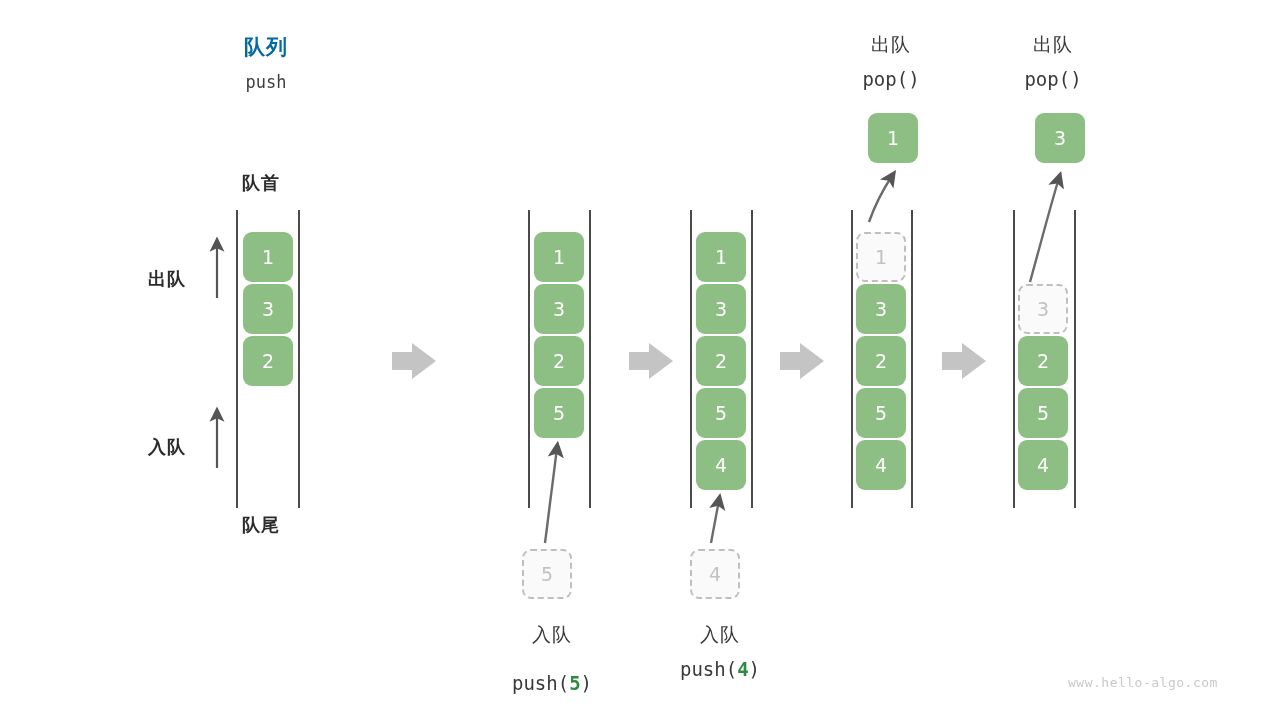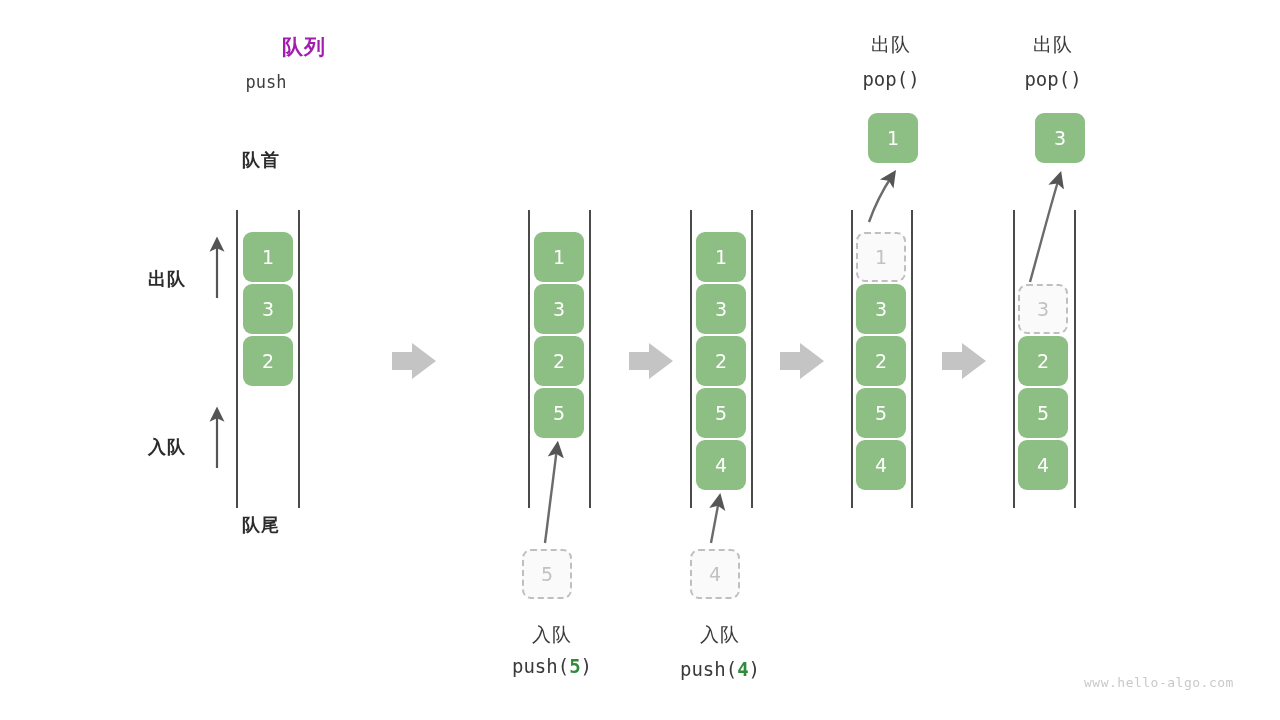--- a/index.html
+++ b/index.html
@@ -21,22 +21,22 @@
   }
 
   
   .abs { position: absolute; }
 
   
   .title-cn {
     font-family: Liberation Serif, serif;
     font-weight: bold;
     font-size: 21px;
-    color: #a21caf;
-    text-align: right;
+    color: #0369a1;
+    text-align: center;
     white-space: nowrap;
     letter-spacing: 1px;
   }
   .title-en {
     font-family: "DejaVu Sans Mono", "Liberation Mono", monospace;
     font-size: 17px;
     color: #3f3f3f;
     text-align: center;
     white-space: nowrap;
   }
@@ -64,21 +64,20 @@
     white-space: nowrap;
   }
   .op-code .arg { color: #2f8a3e; font-weight: bold; }
 
   .watermark {
     font-family: "DejaVu Sans Mono", "Liberation Mono", monospace;
     font-size: 13px;
     color: #c9c9c9;
     white-space: nowrap;
     letter-spacing: 0.5px;
-    margin-left: 16px;
   }
 
   
   .rail {
     position: absolute;
     width: 2px;
     background: #4a4a4a;
   }
 
   
@@ -109,21 +108,21 @@
   }
 </style>
 </head>
 <body>
 
 <div id="canvas">
 
   <div class="abs title-cn" style="left:206px; top:33px; width:120px;">队列</div>
   <div class="abs title-en" style="left:206px; top:72px; width:120px;">push</div>
 
-  <div class="abs side-label" style="left:242px; top:148px;text-align:center;">队首</div>
+  <div class="abs side-label" style="left:242px; top:171px;text-align:center;">队首</div>
   <div class="abs side-label" style="left:242px; top:513px;">队尾</div>
 
   <div class="abs side-label" style="left:148px; top:267px;">出队</div>
   <div class="abs side-label" style="left:148px; top:435px;">入队</div>
 
   <div class="rail" style="left:236px; top:210px; height:298px;"></div>
   <div class="rail" style="left:298px; top:210px; height:298px;"></div>
 
   <div class="cell" style="left:243px; top:232px;">1</div>
   <div class="cell" style="left:243px; top:284px;">3</div>
@@ -133,21 +132,21 @@
   <div class="rail" style="left:589px; top:210px; height:298px;"></div>
 
   <div class="cell" style="left:534px; top:232px;">1</div>
   <div class="cell" style="left:534px; top:284px;">3</div>
   <div class="cell" style="left:534px; top:336px;">2</div>
   <div class="cell" style="left:534px; top:388px;">5</div>
 
   <div class="cell ghost" style="left:522px; top:549px;">5</div>
 
   <div class="abs op-cn" style="left:487px; top:622px; width:130px;">入队</div>
-  <div class="abs op-code" style="left:487px; top:655px; width:130px;"><span>push(</span><span class="arg">5</span><span>)</span></div>
+  <div class="abs op-code" style="left:487px; top:672px; width:130px;"><span>push(</span><span class="arg">5</span><span>)</span></div>
 
   <div class="rail" style="left:690px; top:210px; height:298px;"></div>
   <div class="rail" style="left:751px; top:210px; height:298px;"></div>
 
   <div class="cell" style="left:696px; top:232px;">1</div>
   <div class="cell" style="left:696px; top:284px;">3</div>
   <div class="cell" style="left:696px; top:336px;">2</div>
   <div class="cell" style="left:696px; top:388px;">5</div>
   <div class="cell" style="left:696px; top:440px;">4</div>
 

